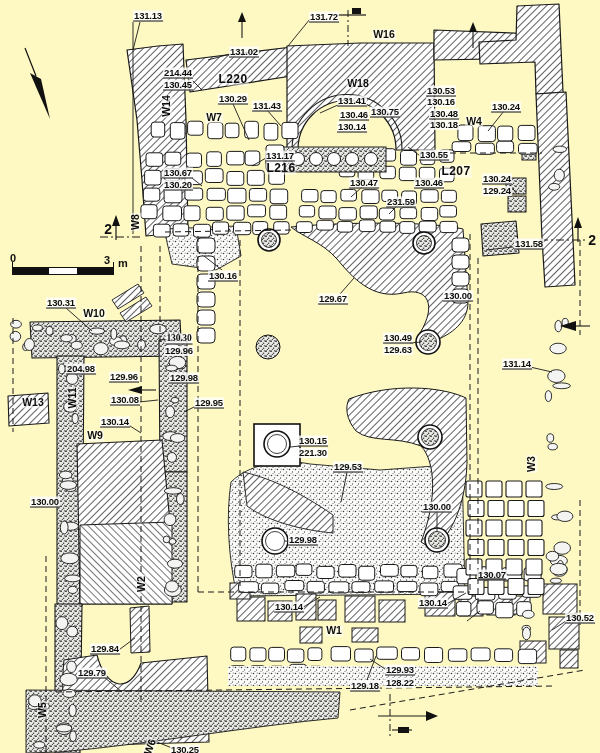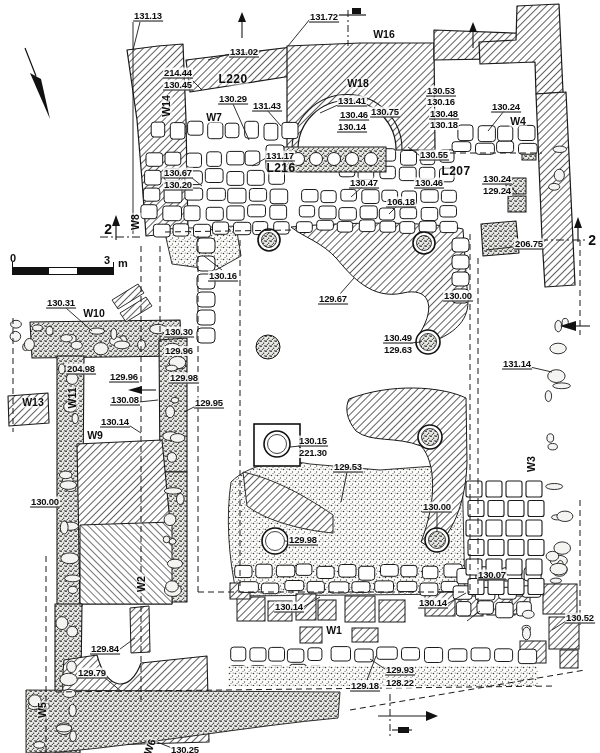--- a/index.html
+++ b/index.html
@@ -1,16 +1,16 @@
 <!DOCTYPE html>
 <html><head>
 <meta charset="utf-8">
 <style>
   html,body{margin:0;padding:0;background:#e9e9e7;}
-  .stage{position:relative;width:600px;height:753px;background:#ffffff;overflow:hidden;
+  .stage{position:relative;width:600px;height:753px;background:#fef9c3;overflow:hidden;
          font-family:"Liberation Sans",sans-serif;}
   svg{position:absolute;inset:0;}
   
   .lbl{position:absolute;transform:translate(-50%,-50%);font:700 9.5px/1.05 "Liberation Sans",sans-serif;
        color:#0e0e0e;letter-spacing:-.2px;white-space:nowrap;padding:0 1px;background:rgba(255,255,255,.82);}
   .lbl.u{border-bottom:1.2px solid #0e0e0e;}
   .lbl.wall{font-size:10.5px;background:rgba(255,255,255,.55);letter-spacing:0;}
   .lbl.locus{font-size:12px;letter-spacing:.4px;background:rgba(255,255,255,.5);}
   .lbl.section{font-size:14px;font-weight:800;background:none;}
   
@@ -518,45 +518,45 @@
       <span class="lbl elev u" style="left: 233px; top: 99px;">130.29</span>
       <span class="lbl elev u" style="left: 267px; top: 106px;">131.43</span>
       <span class="lbl elev u" style="left: 352px; top: 101px;">131.41</span>
       <span class="lbl elev u" style="left: 441px; top: 91px;">130.53</span>
       <span class="lbl elev" style="left: 441px; top: 102px;">130.16</span>
       <span class="lbl elev u" style="left: 354px; top: 115px;">130.46</span>
       <span class="lbl elev u" style="left: 385px; top: 112px;">130.75</span>
       <span class="lbl elev u" style="left: 444px; top: 114px;">130.48</span>
       <span class="lbl elev" style="left: 444px; top: 125px;">130.18</span>
       <span class="lbl elev u" style="left: 352px; top: 127px;">130.14</span>
-      <span class="lbl wall" style="left: 474px; top: 122px; margin-left: 44px;">W4</span>
+      <span class="lbl wall" style="left: 474px; top: 122px;">W4</span>
       <span class="lbl elev u" style="left: 506px; top: 107px;">130.24</span>
       <span class="lbl wall" style="left: 214px; top: 118px;">W7</span>
       <span class="lbl wall" style="left: 167px; top: 106px; transform: translate(-50%, -50%) rotate(-90deg);">W14</span>
       <span class="lbl elev u" style="left: 280px; top: 156px;">131.17</span>
       <span class="lbl locus" style="left: 281px; top: 168px;">L216</span>
       <span class="lbl elev u" style="left: 178px; top: 173px; text-align: center;">130.67</span>
       <span class="lbl elev u" style="left: 178px; top: 185px;">130.20</span>
       <span class="lbl elev u" style="left: 434px; top: 155px;">130.55</span>
       <span class="lbl locus" style="left: 456px; top: 171px;">L207</span>
       <span class="lbl elev u" style="left: 364px; top: 183px;">130.47</span>
       <span class="lbl elev u" style="left: 429px; top: 183px;">130.46</span>
       <span class="lbl elev u" style="left: 497px; top: 179px;">130.24</span>
       <span class="lbl elev" style="left: 497px; top: 191px;">129.24</span>
-      <span class="lbl elev u" style="left: 401px; top: 202px;">106.18</span>
+      <span class="lbl elev u" style="left: 401px; top: 202px;">231.59</span>
       <span class="lbl wall" style="left: 136px; top: 222px; transform: translate(-50%, -50%) rotate(-90deg);">W8</span>
       <span class="lbl section" style="left: 108px; top: 229px;">2</span>
-      <span class="lbl elev u" style="left: 529px; top: 244px;">206.75</span>
+      <span class="lbl elev u" style="left: 529px; top: 244px;">131.58</span>
       <span class="lbl section" style="left: 592px; top: 240px;">2</span>
       <span class="lbl elev u" style="left: 223px; top: 276px;">130.16</span>
       <span class="lbl elev u" style="left: 333px; top: 299px;">129.67</span>
       <span class="lbl elev u" style="left: 458px; top: 296px;">130.00</span>
       <span class="lbl elev u" style="left: 61px; top: 303px;">130.31</span>
       <span class="lbl wall" style="left: 94px; top: 314px;">W10</span>
-      <span class="lbl elev u" style="left: 179px; top: 332px;">130.30</span>
+      <span class="lbl elev u" style="left: 179px; top: 339px; font-family: Liberation Serif, serif;">130.30</span>
       <span class="lbl elev" style="left: 179px; top: 351px;">129.96</span>
       <span class="lbl elev u" style="left: 398px; top: 338px;">130.49</span>
       <span class="lbl elev" style="left: 398px; top: 350px;">129.63</span>
       <span class="lbl elev u" style="left: 81px; top: 369px;">204.98</span>
       <span class="lbl elev u" style="left: 124px; top: 377px;">129.96</span>
       <span class="lbl elev u" style="left: 184px; top: 378px;">129.98</span>
       <span class="lbl elev u" style="left: 517px; top: 364px;">131.14</span>
       <span class="lbl wall" style="left: 33px; top: 403px;">W13</span>
       <span class="lbl wall" style="left: 73px; top: 398px; transform: translate(-50%, -50%) rotate(-90deg);">W11</span>
       <span class="lbl elev u" style="left: 125px; top: 400px;">130.08</span>

